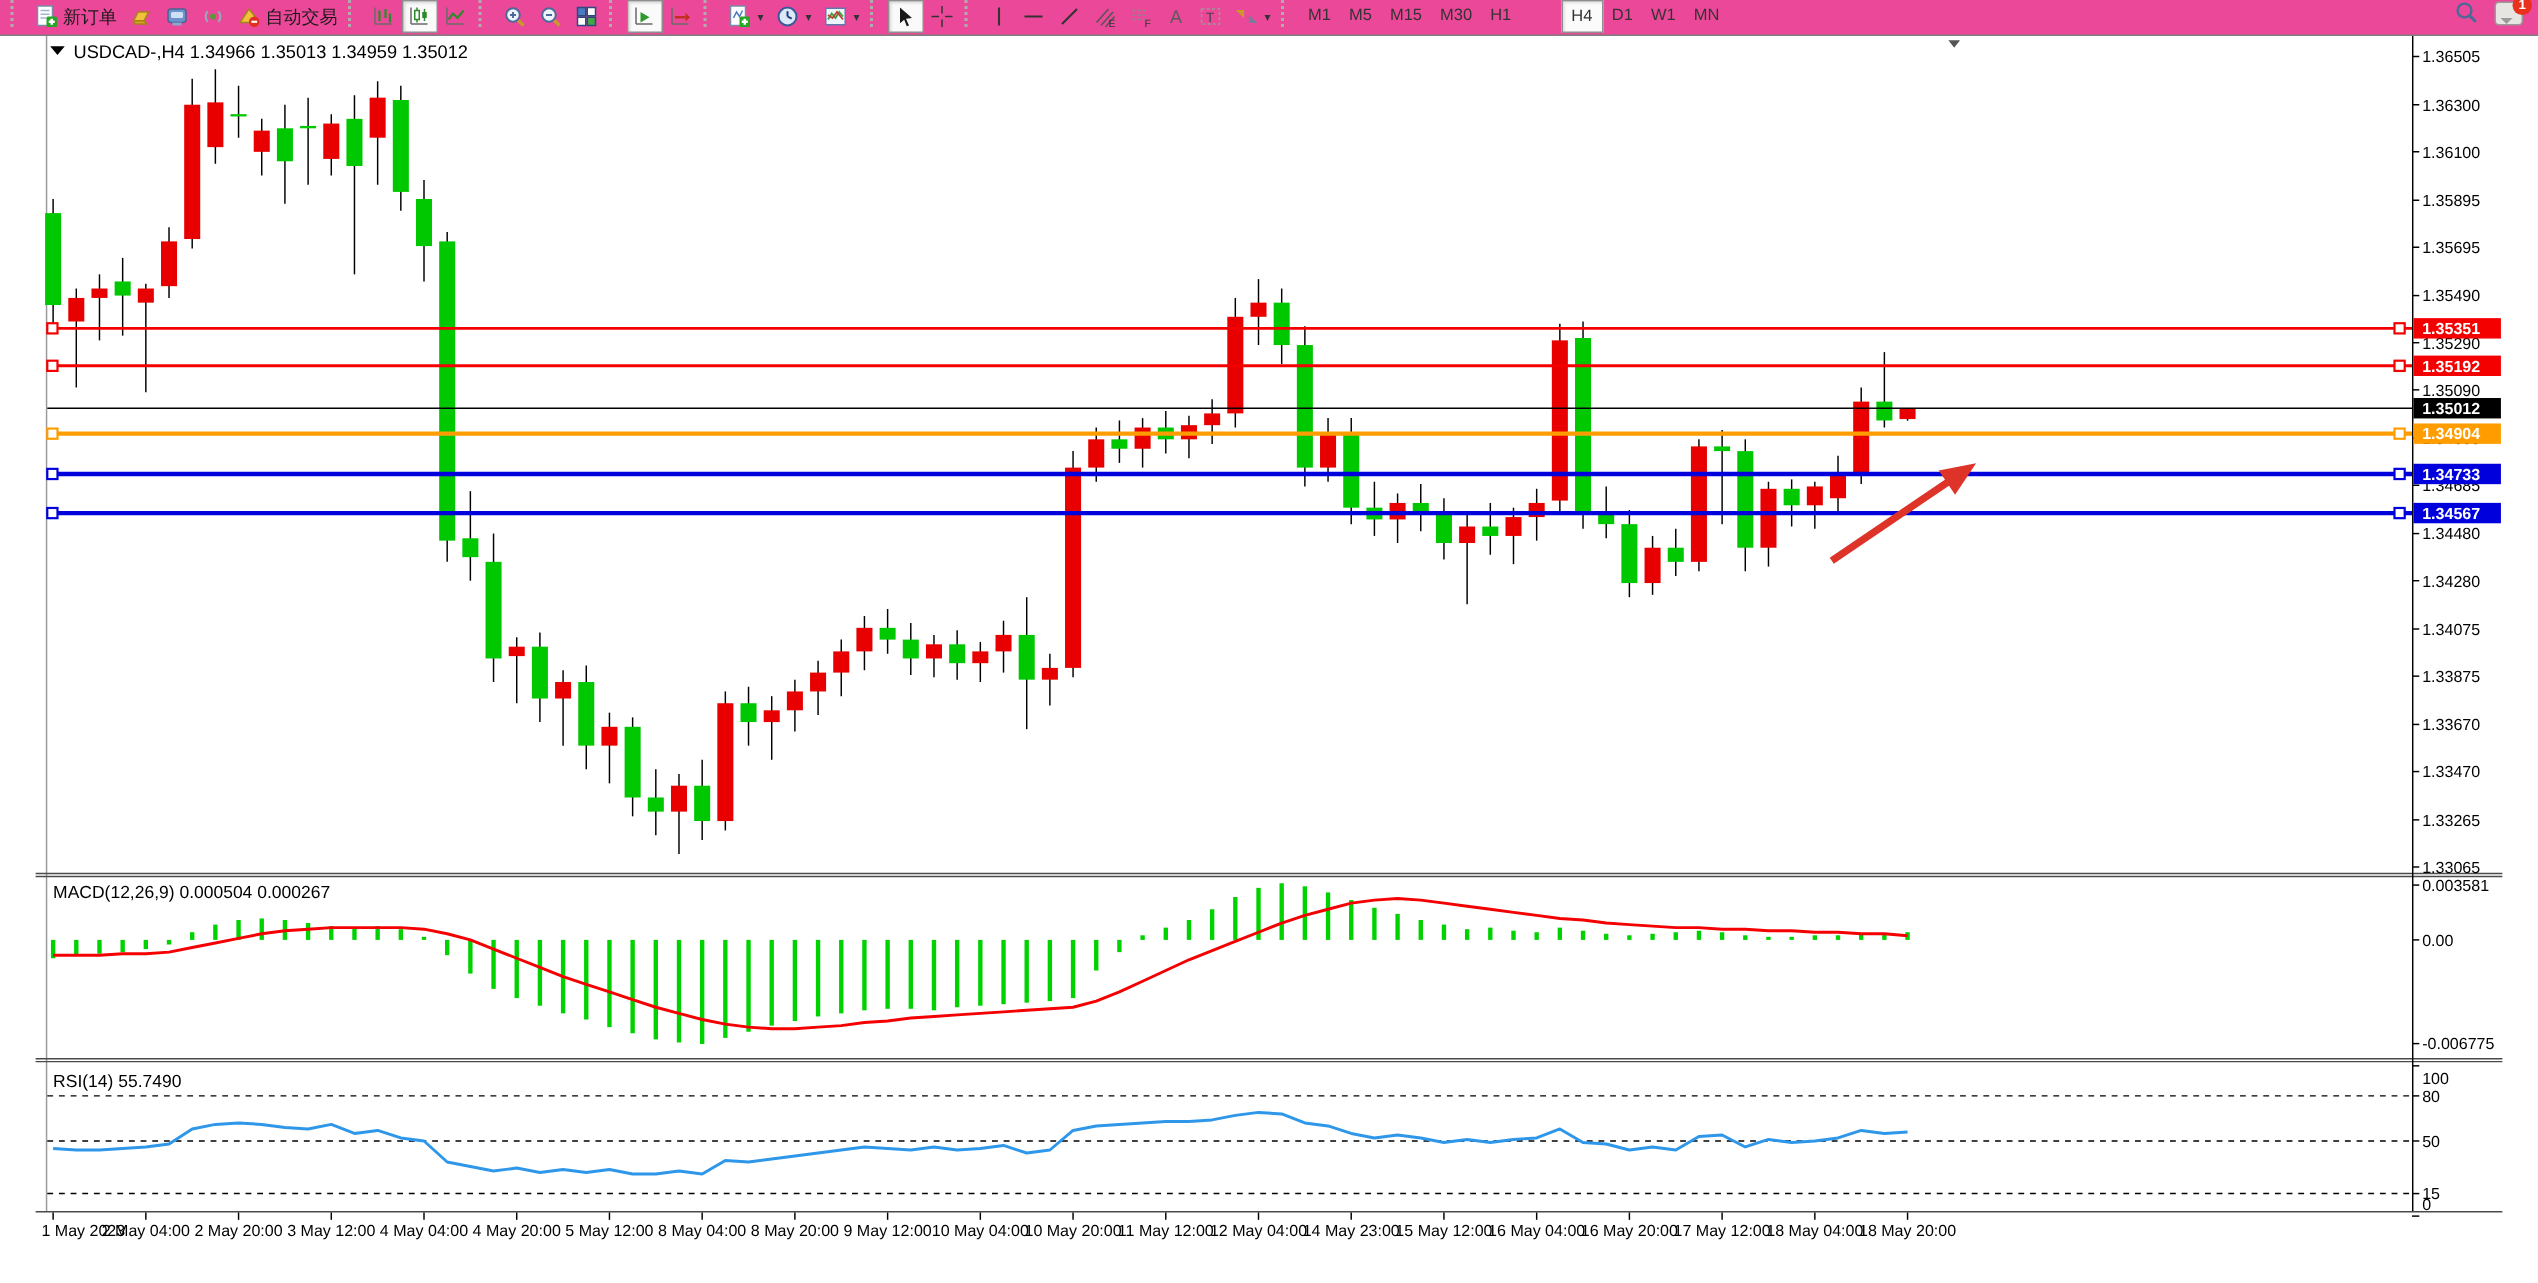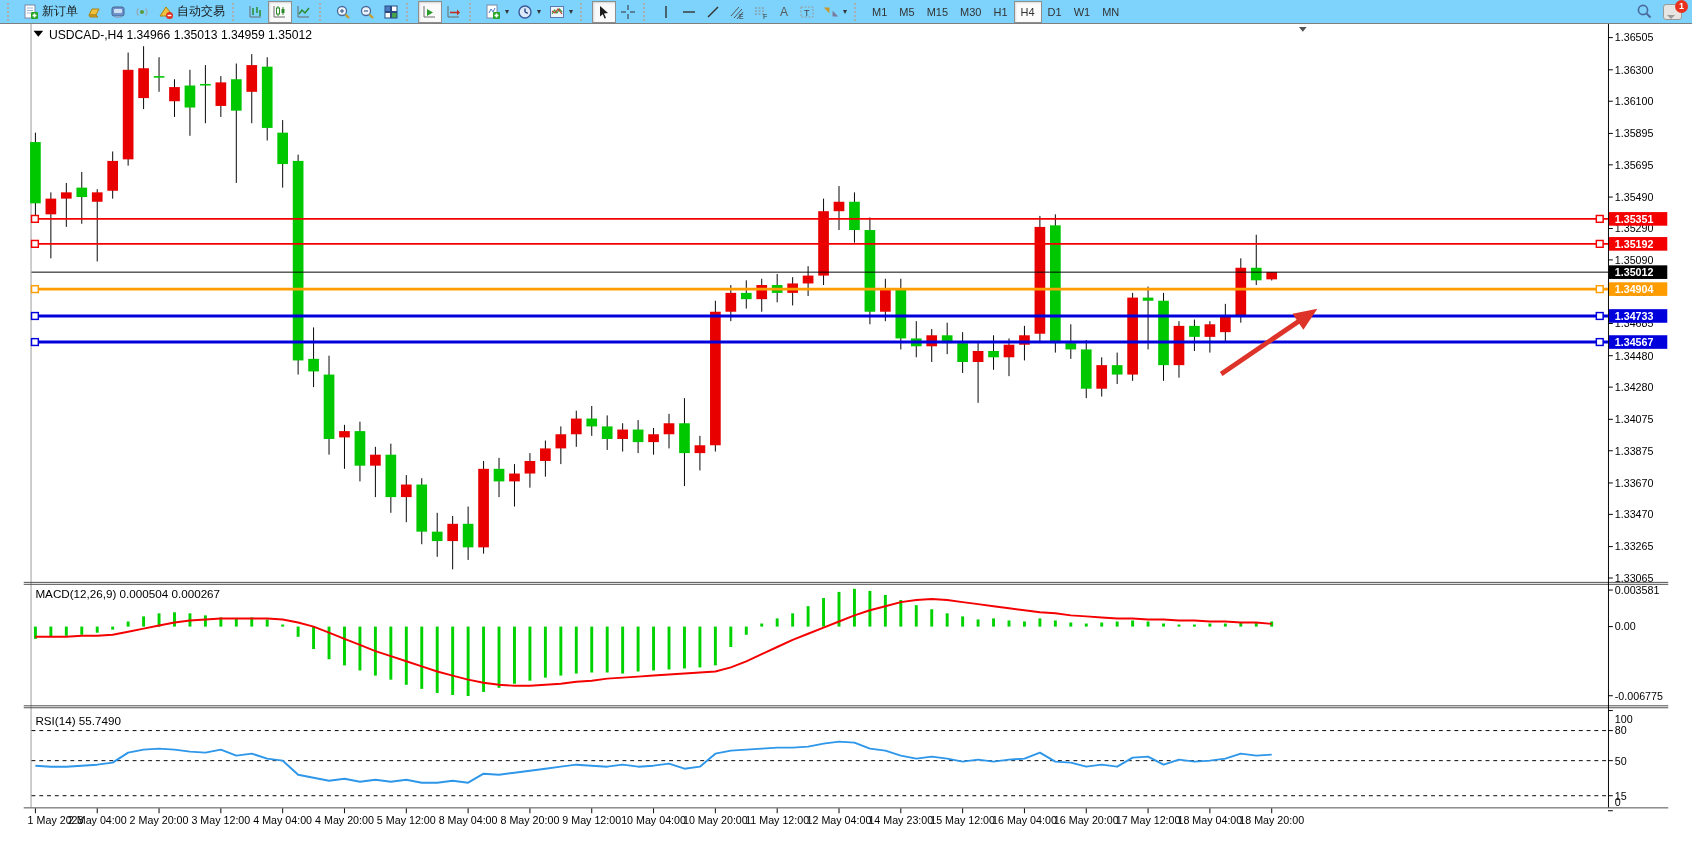--- a/index.html
+++ b/index.html
@@ -1,27 +1,27 @@
 <!DOCTYPE html>
 <html><head>
 <meta charset="utf-8">
 <style>
   html,body{margin:0;padding:0;background:#fff;}
   #app{position:relative;width:1692px;height:855px;overflow:hidden;background:#fff;
        font-family:"Liberation Sans","DejaVu Sans",sans-serif;}
   
-  #toolbar{position:absolute;top:0;left:0;width:1692px;height:24px;background:#7dd3fc;
-           border-bottom:1px solid #7f7f7f;display:flex;align-items:center;padding-left:4px;box-sizing:border-box;}
+  #toolbar{position:absolute;top:0;left:0;width:1692px;height:24px;background:#ec4899;
+           border-bottom:1px solid #7f7f7f;display:flex;align-items:flex-start;padding-left:4px;box-sizing:border-box;}
   .grip{width:5px;height:18px;border-left:2px dotted #adadad;margin:0 5px 0 3px;flex:0 0 auto;}
   .tbtn{display:inline-flex;align-items:center;gap:3px;height:20px;padding:0 3px;border:1px solid transparent;
         font-size:12px;color:#1a1a1a;white-space:nowrap;flex:0 0 auto;}
   .tbtn.pressed{border:1px solid #8e8e8e;background:#fafafa;box-shadow:inset 1px 1px 2px rgba(0,0,0,.15);}
   .caret{font-size:8px;color:#333;margin-left:1px;}
   .tf{font-size:11px;color:#333;padding:2px 6px;height:16px;line-height:16px;flex:0 0 auto;}
-  .tf.active{border:1px solid #8e8e8e;background:#fbfbfb;box-shadow:inset 1px 1px 2px rgba(0,0,0,.12);}
+  .tf.active{border:1px solid #8e8e8e;background:#fbfbfb;box-shadow:inset 1px 1px 2px rgba(0,0,0,.12);margin-left:27px;}
   #tb-right{margin-left:auto;display:flex;align-items:center;gap:10px;padding-right:10px;}
   .bubble{position:relative;width:17px;height:14px;background:#e7e5e2;border:1px solid #9a9a9a;border-radius:3px;}
   .bubble:after{content:"";position:absolute;left:3px;bottom:-4px;border:4px solid transparent;border-top-color:#9a9a9a;}
   .nbadge{position:absolute;top:-5px;right:-7px;width:13px;height:13px;border-radius:50%;background:#e8321e;
           color:#fff;font-size:9px;font-weight:bold;text-align:center;line-height:13px;}
   
   #chart-wrap{position:absolute;top:24px;left:0;width:1692px;height:831px;background:#fff;}
   svg text{font-family:"Liberation Sans","DejaVu Sans",sans-serif;}
 </style>
 </head>

